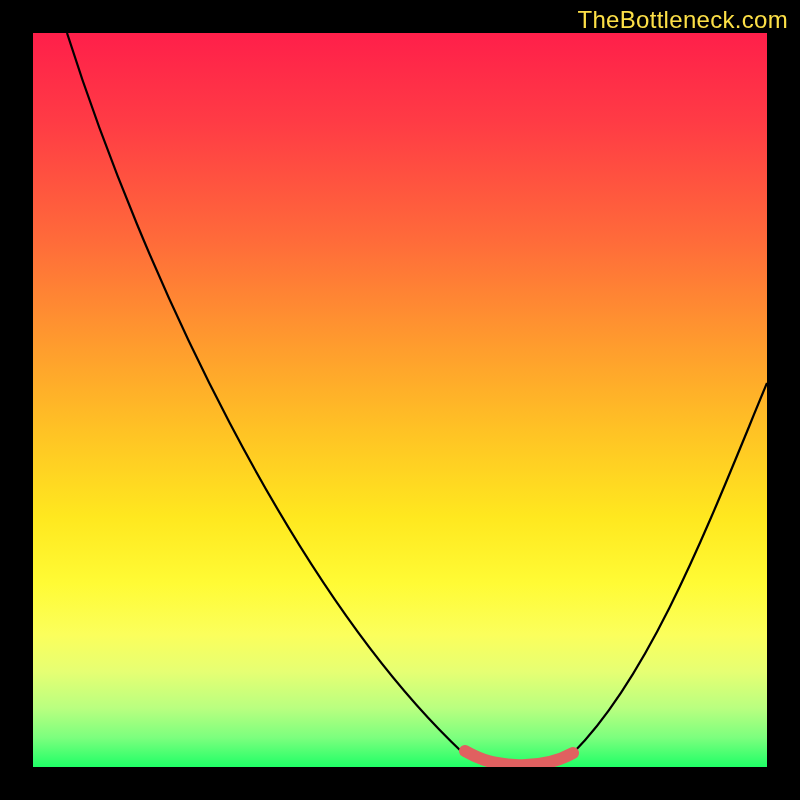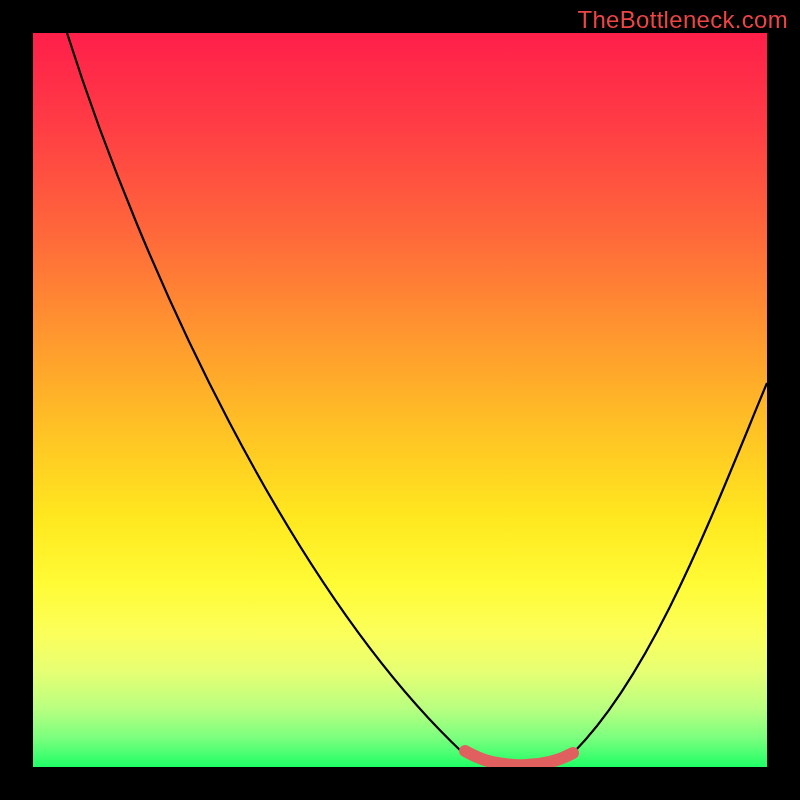--- a/index.html
+++ b/index.html
@@ -13,21 +13,21 @@
   .container {
     position: relative;
     width: 800px;
     height: 800px;
     background: #000;
   }
   .watermark {
     position: absolute;
     top: 6px;
     right: 12px;
-    color: #ef4444;
+    color: #fde047;
     font-family: Arial, Helvetica, sans-serif;
     font-size: 24px;
     letter-spacing: 0.3px;
     z-index: 20;
   }
   .plot {
     position: absolute;
     left: 33px;
     top: 33px;
     width: 734px;

